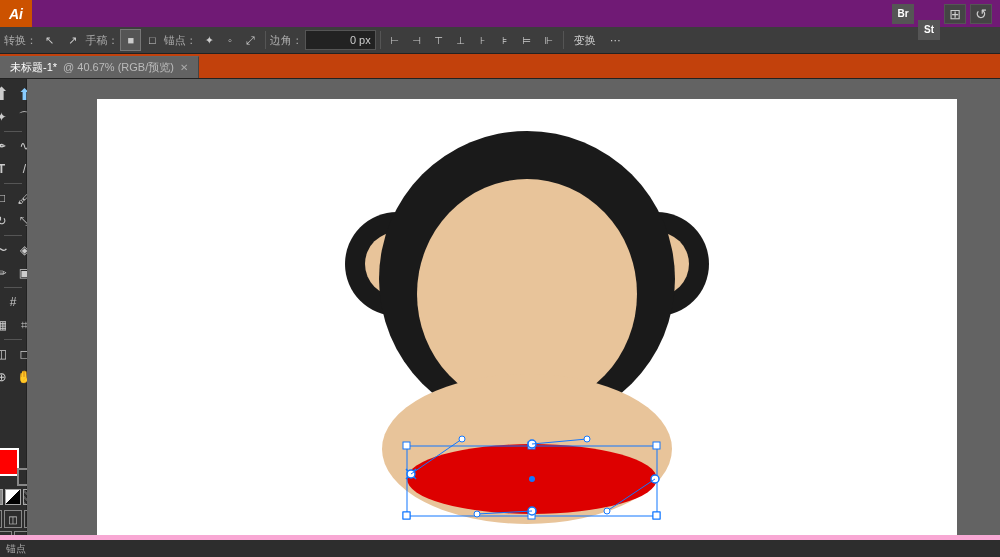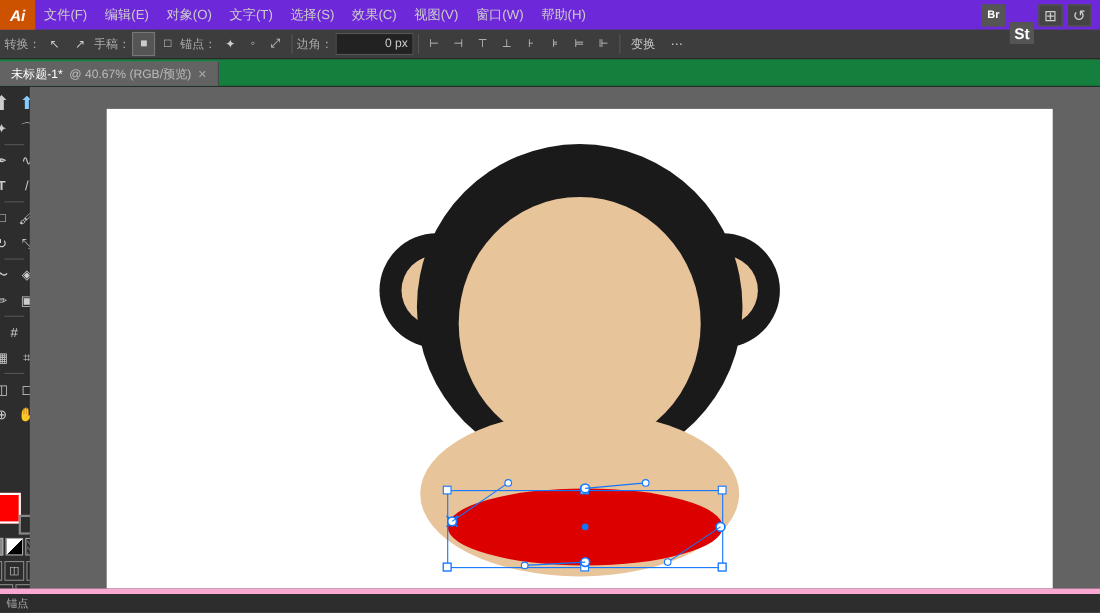--- a/index.html
+++ b/index.html
@@ -1,20 +1,20 @@
 <!DOCTYPE html>
 <html><head>
   <meta charset="utf-8">
   <style>
     * { margin: 0; padding: 0; box-sizing: border-box; }
     body { width: 1000px; height: 557px; overflow: hidden; font-family: Arial, sans-serif; font-size: 12px; background: #535353; }
 
     
     #menubar {
-      width: 100%; height: 27px; background: #6d28d9; display: flex; align-items: center;
+      width: 100%; height: 27px; background: #701a75; display: flex; align-items: center;
       color: #ccc; font-size: 12px; user-select: none;
     }
     #ai-logo {
       width: 32px; height: 27px; background: #cc5200; display: flex; align-items: center; justify-content: center;
       color: white; font-weight: bold; font-size: 14px; font-style: italic; flex-shrink: 0;
     }
     .menu-items { display: flex; align-items: center; height: 100%; }
     .menu-item {
       padding: 0 8px; height: 100%; display: flex; align-items: center; cursor: pointer; color: #ccc; font-size: 12px;
     }
@@ -41,21 +41,21 @@
     }
     .tool-label { color: #aaa; font-size: 11px; text-align: center; }
     .transform-icons { display: flex; align-items: center; gap: 2px; }
     .t-icon {
       width: 20px; height: 20px; background: transparent; border: 1px solid transparent;
       display: flex; align-items: center; justify-content: center; color: #ccc; font-size: 10px; cursor: pointer;
     }
 
     
     #tabbar {
-      width: 100%; height: 25px; background: #15803d; display: flex; align-items: flex-end;
+      width: 100%; height: 25px; background: #c2410c; display: flex; align-items: flex-end;
       border-bottom: 1px solid #222;
     }
     .tab {
       height: 22px; padding: 0 10px; display: flex; align-items: center; gap: 6px;
       background: #595959; border-top: 1px solid #666; border-right: 1px solid #444;
       color: #ddd; font-size: 11px; cursor: pointer;
     }
     .tab.active { background: #636363; color: #fff; }
     .tab-close { color: #aaa; font-size: 10px; cursor: pointer; }
 
@@ -89,34 +89,23 @@
       display: flex; align-items: center; padding: 0 6px; gap: 8px; color: #aaa; font-size: 10px;
       border-top: 5px solid #f9a8d4;
     }
 
   </style>
 </head>
 <body>
 
 <div id="menubar">
   <div id="ai-logo">Ai</div>
-  <div class="menu-items">
-    <div class="menu-item">文件(F)</div>
-    <div class="menu-item">编辑(E)</div>
-    <div class="menu-item">对象(O)</div>
-    <div class="menu-item">文字(T)</div>
-    <div class="menu-item">选择(S)</div>
-    <div class="menu-item">效果(C)</div>
-    <div class="menu-item">视图(V)</div>
-    <div class="menu-item">窗口(W)</div>
-    <div class="menu-item">帮助(H)</div>
-  </div>
   <div class="menu-right">
     <div class="menu-icon-btn" style="background:#555;font-size:10px;font-weight:bold;color:#fff;">Br</div>
-    <div class="menu-icon-btn" style="background:#555;font-size:14px;font-weight:bold;color:#fff;margin-top:32px;">St</div>
+    <div class="menu-icon-btn" style="background:#555;font-size:10px;font-weight:bold;color:#fff;margin-top:32px;">St</div>
     <div class="menu-icon-btn" style="font-size:14px;">⊞</div>
     <div class="menu-icon-btn" style="font-size:14px;">↺</div>
   </div>
 </div>
 
 <div id="toolbar">
   <span class="tool-label">转换：</span>
   <button class="tool-btn">↖</button>
   <button class="tool-btn">↗</button>
   <span class="tool-label">手稿：</span>

